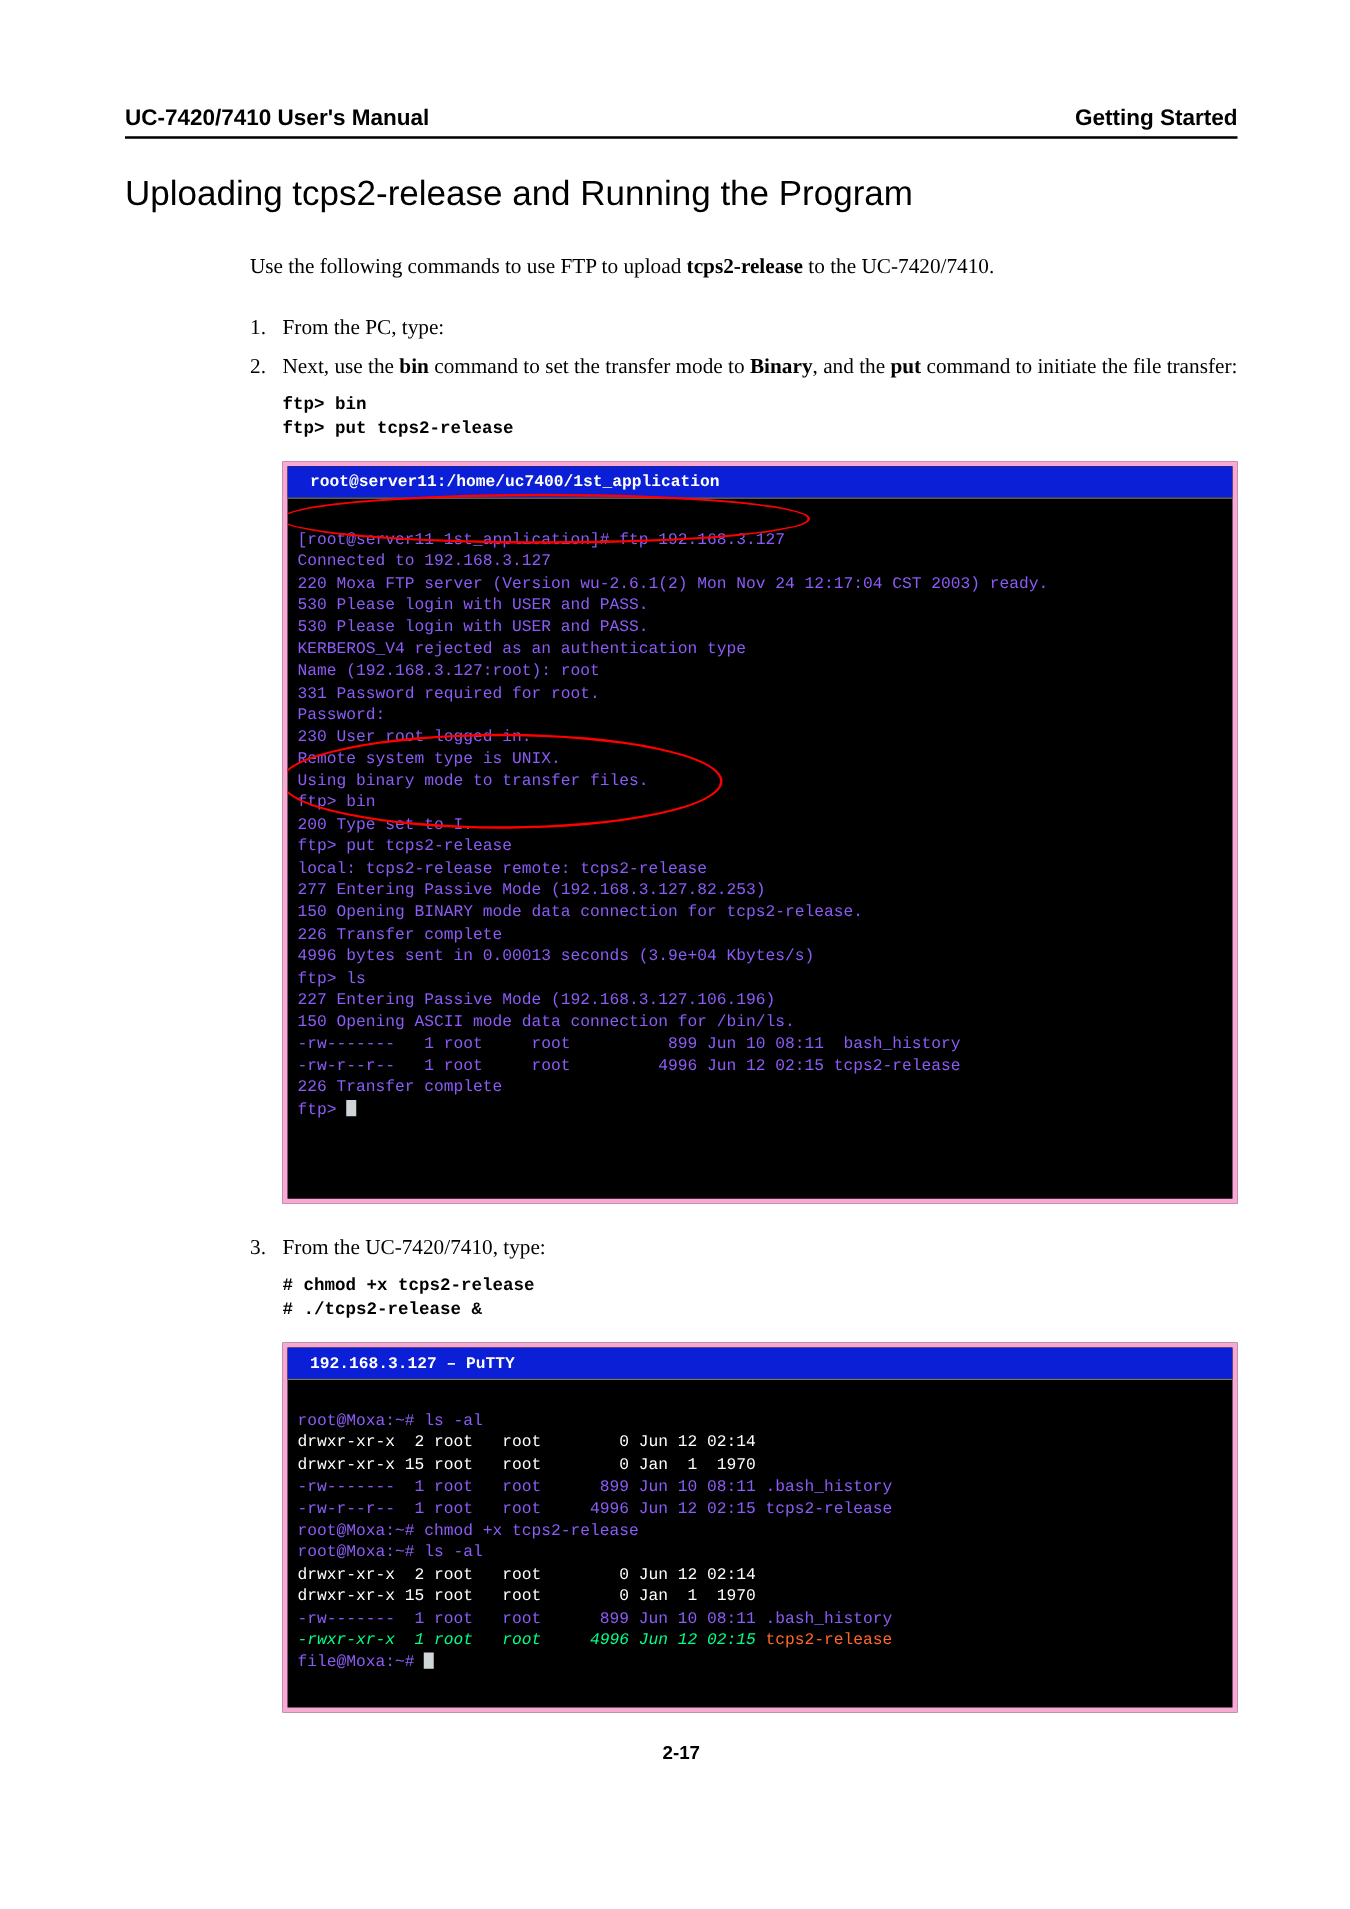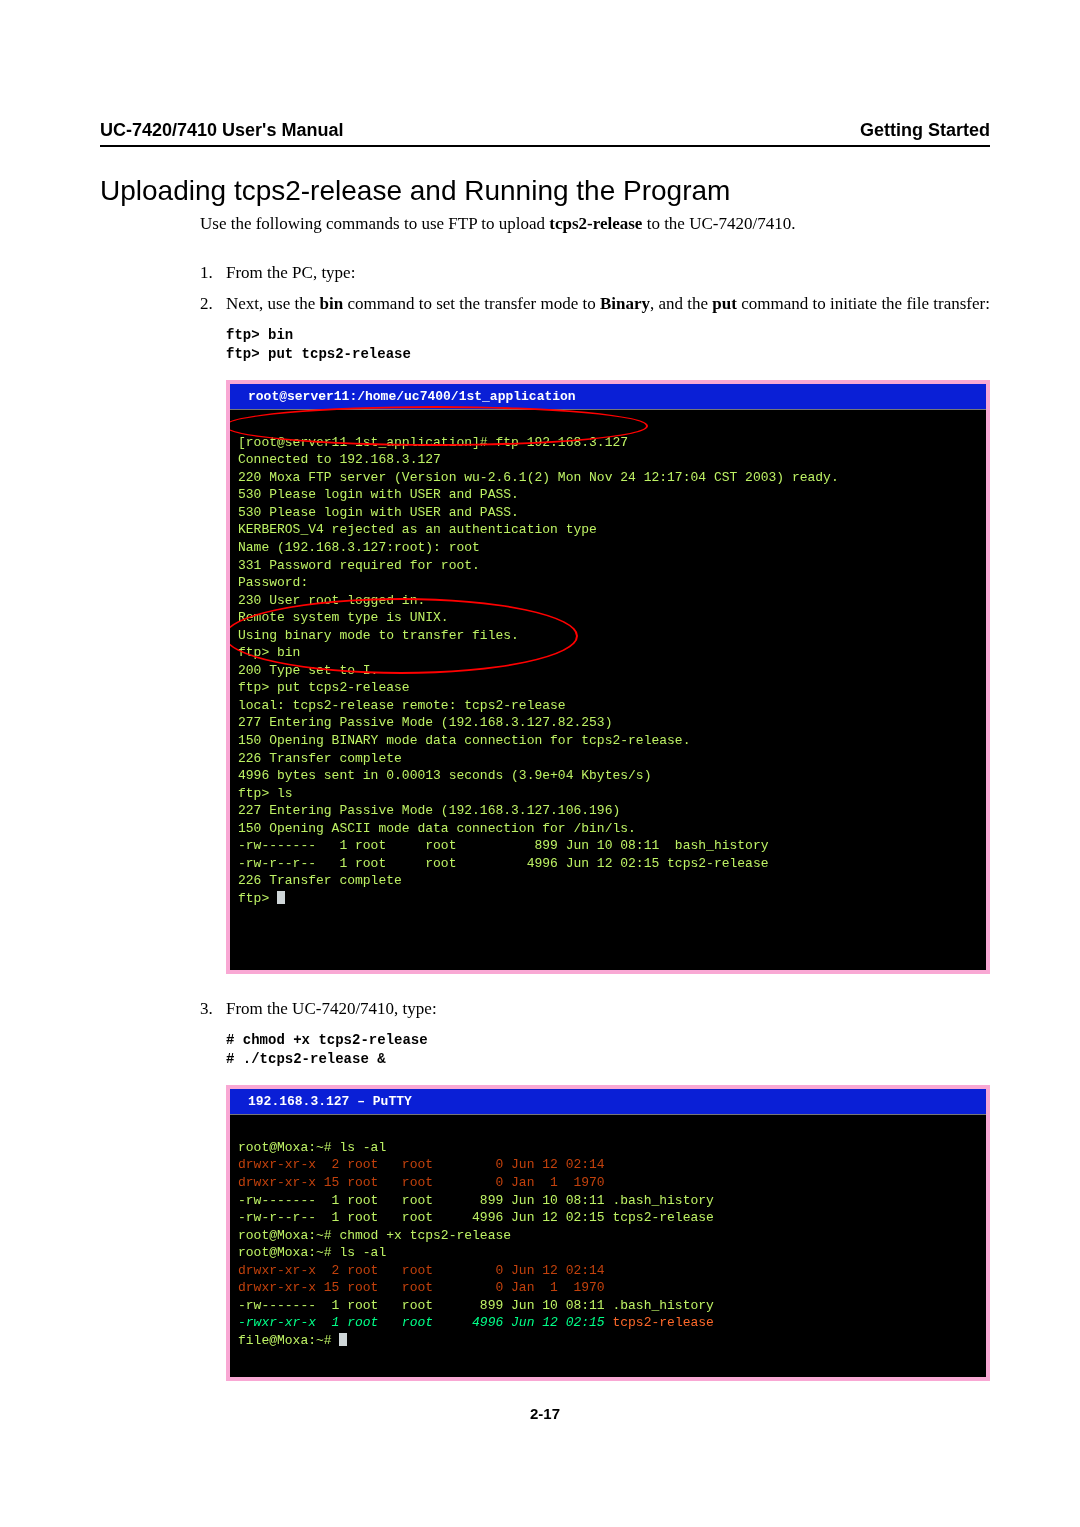--- a/index.html
+++ b/index.html
@@ -4,41 +4,41 @@
 <style>
   body {
     margin: 0;
     background: #fff;
     font-family: "Times New Roman", Times, serif;
     color: #000;
   }
   .page {
     width: 1080px;
     height: 1527px;
-    padding: 120px 90px 60px 100px;
+    padding: 84px 90px 60px 100px;
     box-sizing: border-box;
     position: relative;
   }
   .header-row {
     display: flex;
     justify-content: space-between;
     border-bottom: 2px solid #000;
     padding-bottom: 4px;
     margin-bottom: 28px;
   }
   .header-left, .header-right {
     font-family: Arial, Helvetica, sans-serif;
     font-weight: bold;
     font-size: 18px;
   }
   h1.section {
     font-family: Arial, Helvetica, sans-serif;
     font-weight: 400;
     font-size: 28px;
-    margin: 0 0 6px 0;
+    margin: 0 0 31px 0;
   }
   .body {
     margin-left: 100px;
     font-size: 17px;
     line-height: 1.35;
   }
   .intro { margin-bottom: 26px; }
   .step {
     display: flex;
     margin-bottom: 8px;
@@ -74,22 +74,22 @@
   .term-sep {
     height: 1px;
     background: #777;
   }
   .term-body {
     padding: 6px 8px 10px 8px;
     color: #eee;
     position: relative;
     white-space: pre;
   }
-  .gray  { color: #bef264; }
-  .yel   { color: #c2410c; font-family: Liberation Mono, monospace; }
+  .gray  { color: #8b5cf6; }
+  .yel   { color: #ffffff; font-family: Liberation Mono, monospace; }
   .grn   { color: #00ff88; font-style: italic; }
   .hl    { color: #ff6a2b; }
   .cursor{
     display: inline-block;
     width: 8px; height: 13px;
     background: #cfd6d8;
     vertical-align: -2px;
   }
   .anno {
     position: absolute;

